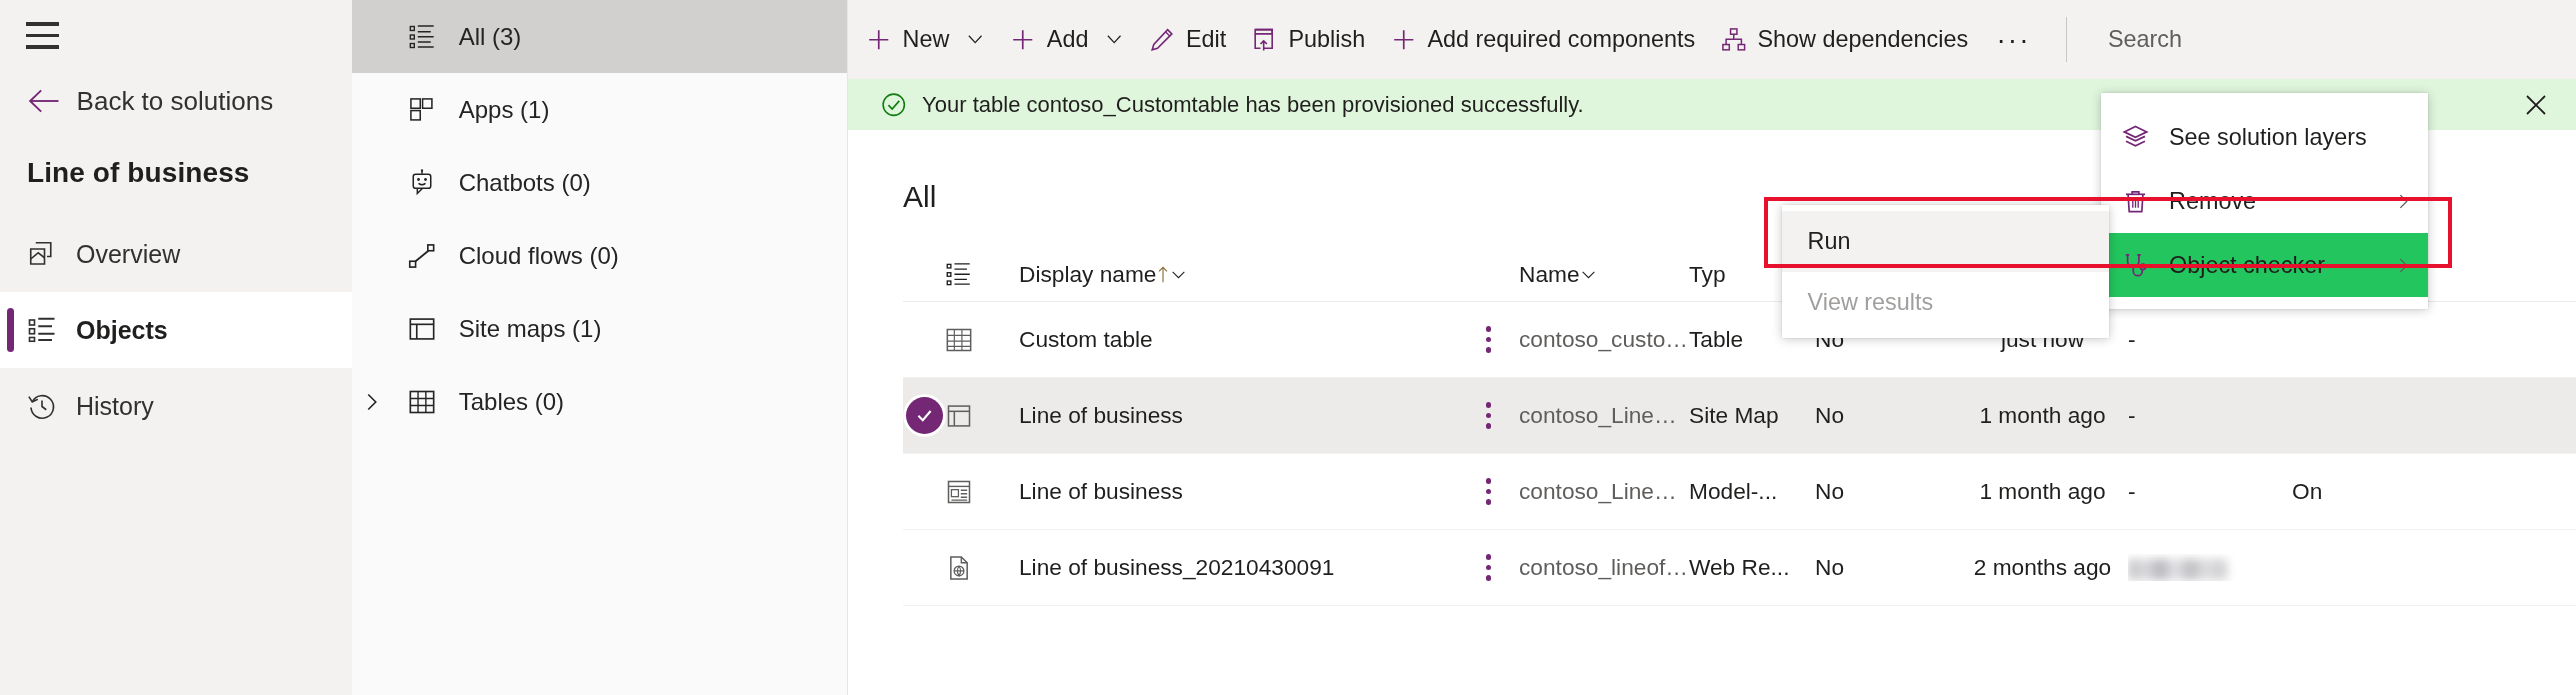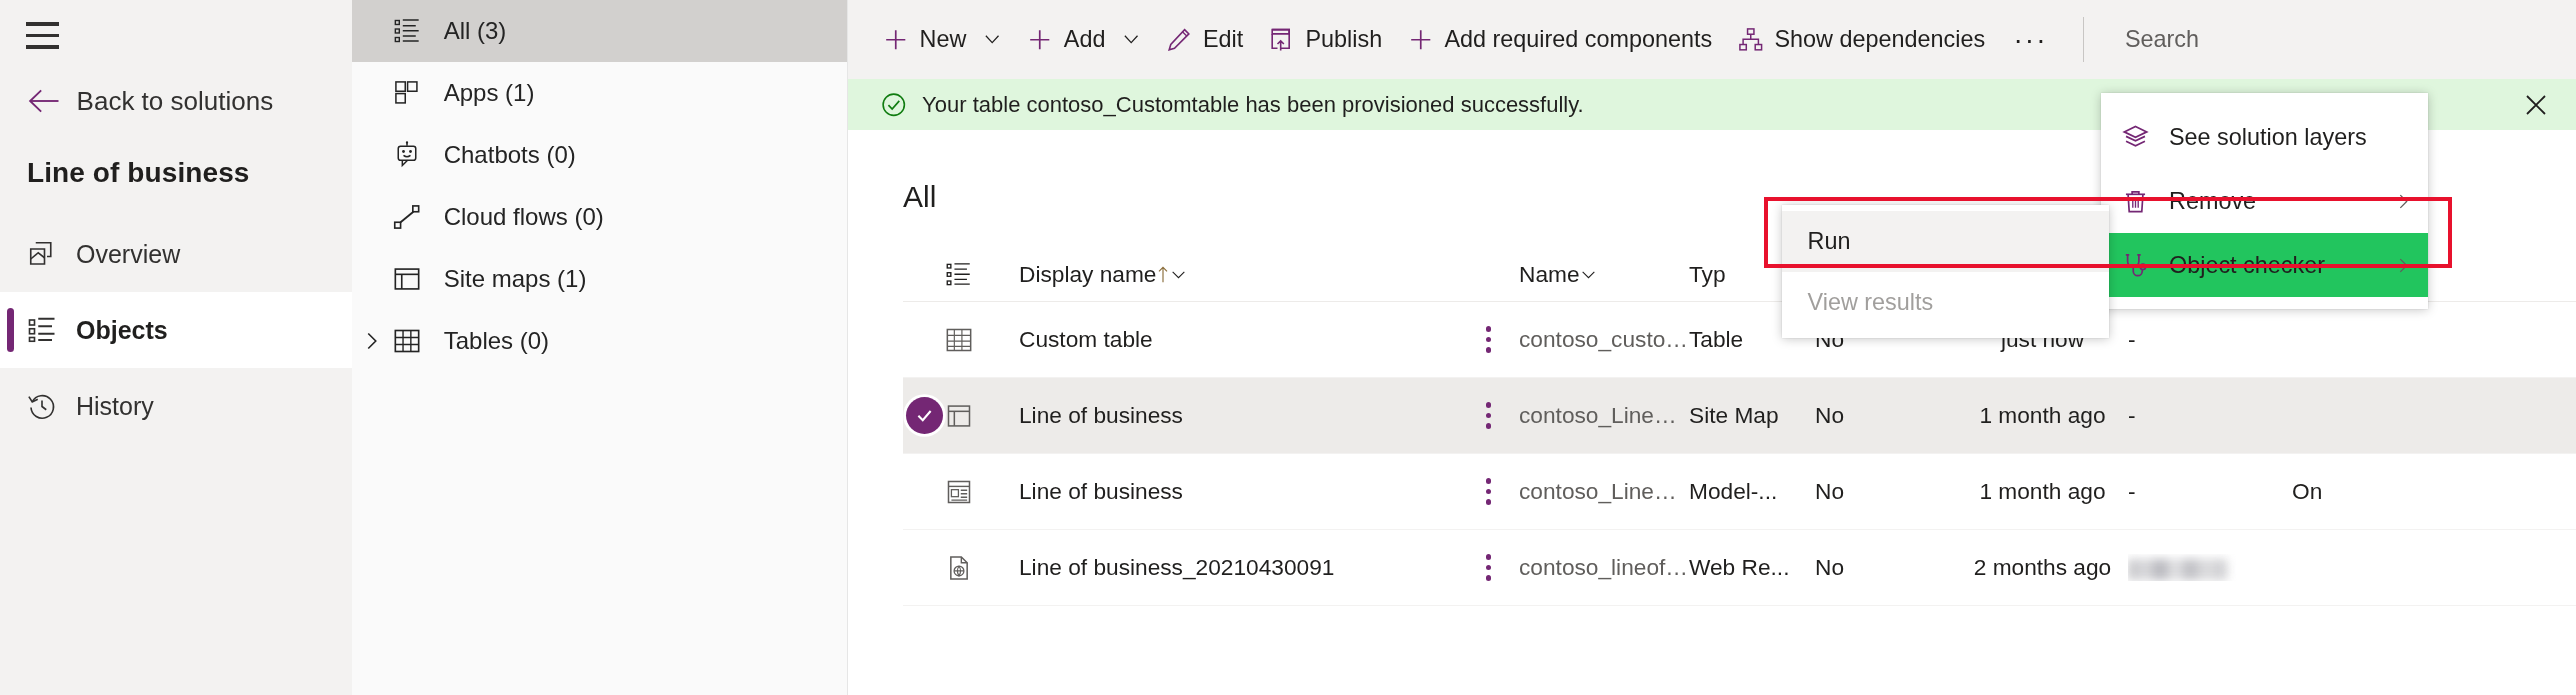--- a/index.html
+++ b/index.html
@@ -66,23 +66,23 @@
   }
 
   
   .tree-panel {
     width: 496px; height: 696px; flex: 0 0 496px;
     background: #fafafa;
     border-right: 0.7px solid #e6e6e6;
     position: relative;
   }
   .tree-item {
-    height: 62px;
+    height: 73px;
     display: flex; align-items: center;
-    padding-left: 41px;
+    padding-left: 56px;
     cursor: pointer;
     position: relative;
   }
   .tree-item.selected { background: #d2d0ce; }
   .tree-item .chevron {
     position: absolute; left: 10px; top: 50%; transform: translateY(-50%);
     width: 20px; height: 20px;
   }
   .tree-item .tree-icon { width: 28px; height: 28px; flex: 0 0 28px; margin-right: 22.7px; }
   .tree-item .tree-label { font-size: 24px; color: #242424; white-space: nowrap; }
@@ -93,21 +93,21 @@
     background: #ffffff;
     position: relative;
     overflow: hidden;
   }
 
   
   .cmdbar {
     height: 79px;
     background: #f3f2f1;
     display: flex; align-items: center;
-    padding-left: 22px;
+    padding-left: 5px;
     position: relative;
   }
   .cmd {
     display: flex; align-items: center; gap: 11.3px;
     height: 79px; padding: 0 12.7px;
     cursor: pointer; white-space: nowrap;
   }
   .cmd .cmd-label { font-size: 23.4px; color: #201f1e; }
   .cmd .cmd-ico { width: 25.5px; height: 25.5px; flex: 0 0 25.5px; display: block; }
   .cmd .caret { width: 18.4px; height: 18.4px; margin-left: 5.7px; }

